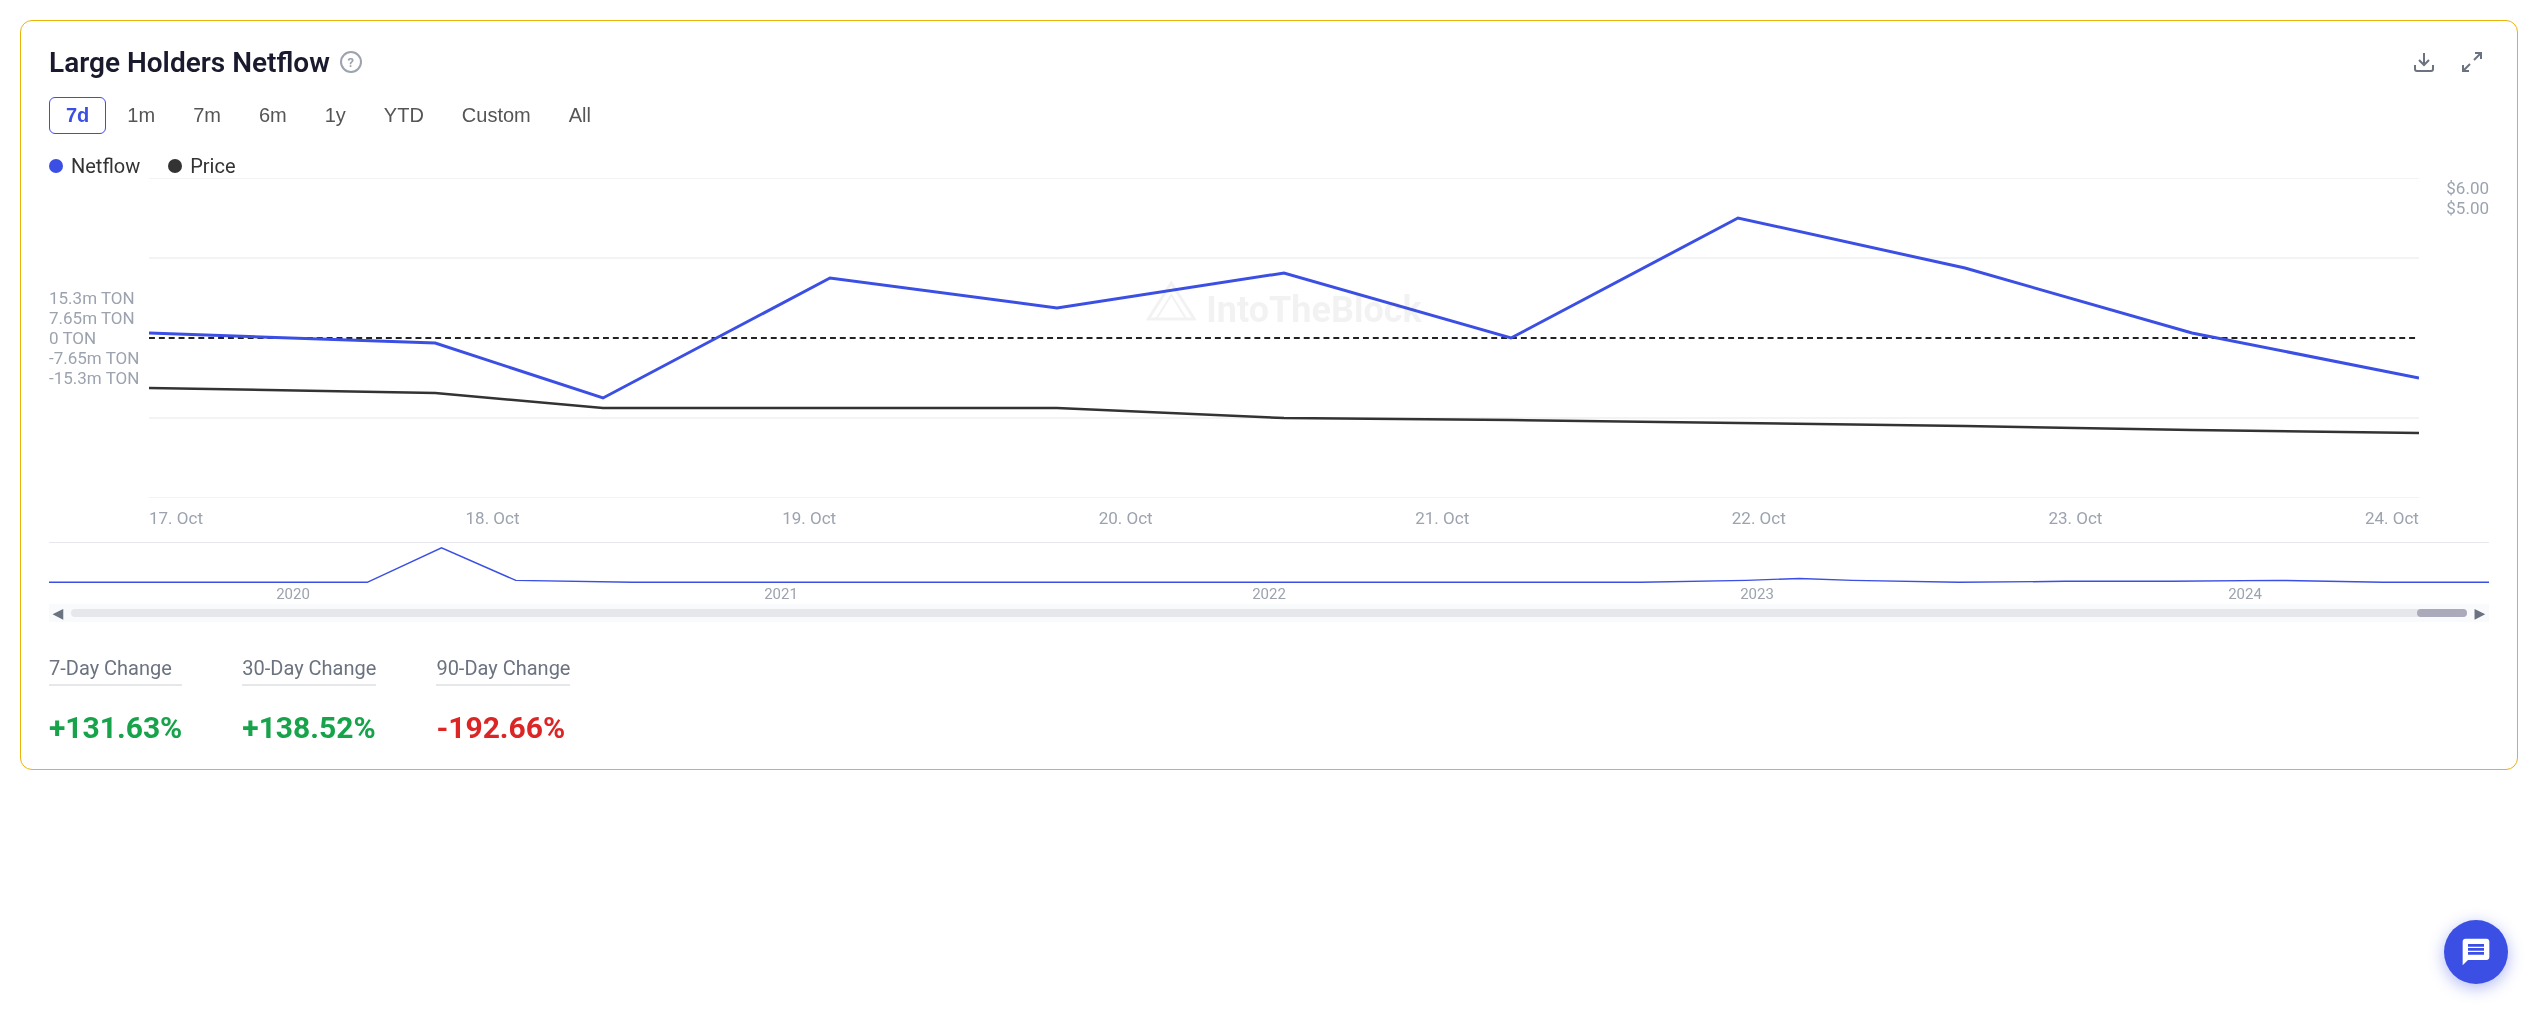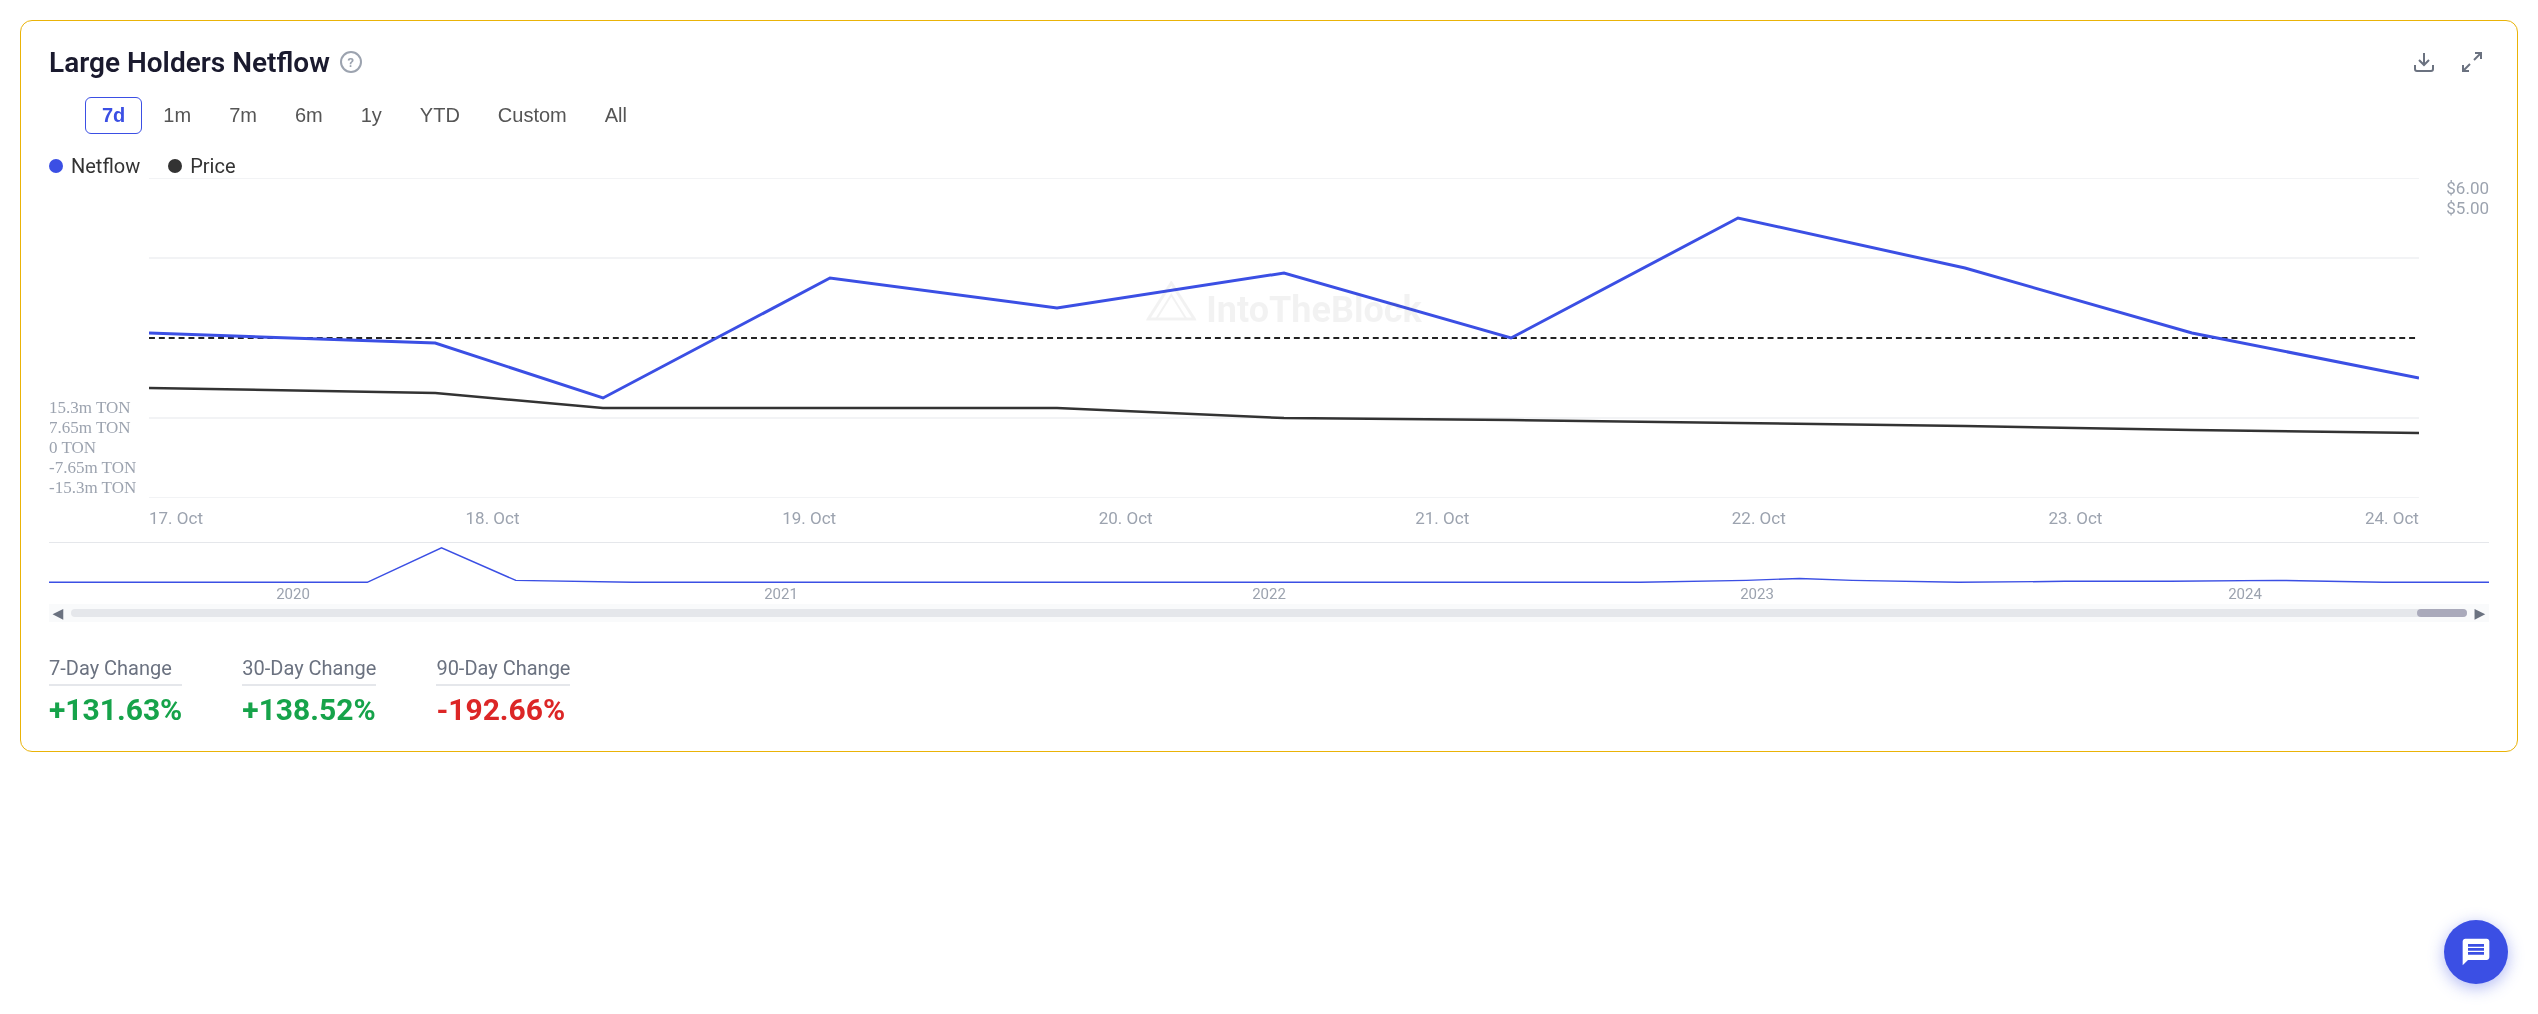--- a/index.html
+++ b/index.html
@@ -59,21 +59,20 @@
       align-items: center;
       justify-content: center;
       cursor: pointer;
       color: #6b7280;
     }
     .time-filters {
       display: flex;
       gap: 4px;
       margin-bottom: 20px;
       align-items: center;
-      margin-left: 36px;
     }
     .time-btn {
       padding: 6px 16px;
       border-radius: 6px;
       border: 1.5px solid transparent;
       font-size: 20px;
       cursor: pointer;
       background: transparent;
       color: #555;
       font-weight: 500;
@@ -110,22 +109,21 @@
       width: 100%;
     }
     .y-axis-left {
       position: absolute;
       left: 0;
       top: 0;
       bottom: 40px;
       width: 100px;
       display: flex;
       flex-direction: column;
-      justify-content: flex-end;
-      font-family: Liberation Serif, serif;
+      justify-content: center;
     }
     .y-axis-right {
       position: absolute;
       right: 0;
       top: 0;
       bottom: 40px;
       width: 70px;
       display: flex;
       flex-direction: column;
       justify-content: flex-start;
@@ -201,21 +199,21 @@
     }
     .stats-section {
       display: flex;
       gap: 60px;
       margin-top: 24px;
       padding-top: 10px;
     }
     .stat-item {
       display: flex;
       flex-direction: column;
-      gap: 6px;
+      gap: 24px;
     }
     .stat-label {
       font-size: 20px;
       color: #6b7280;
       padding-bottom: 4px;
       border-bottom: 2px solid #e5e7eb;
     }
     .stat-value {
       font-size: 30px;
       font-weight: 700;

